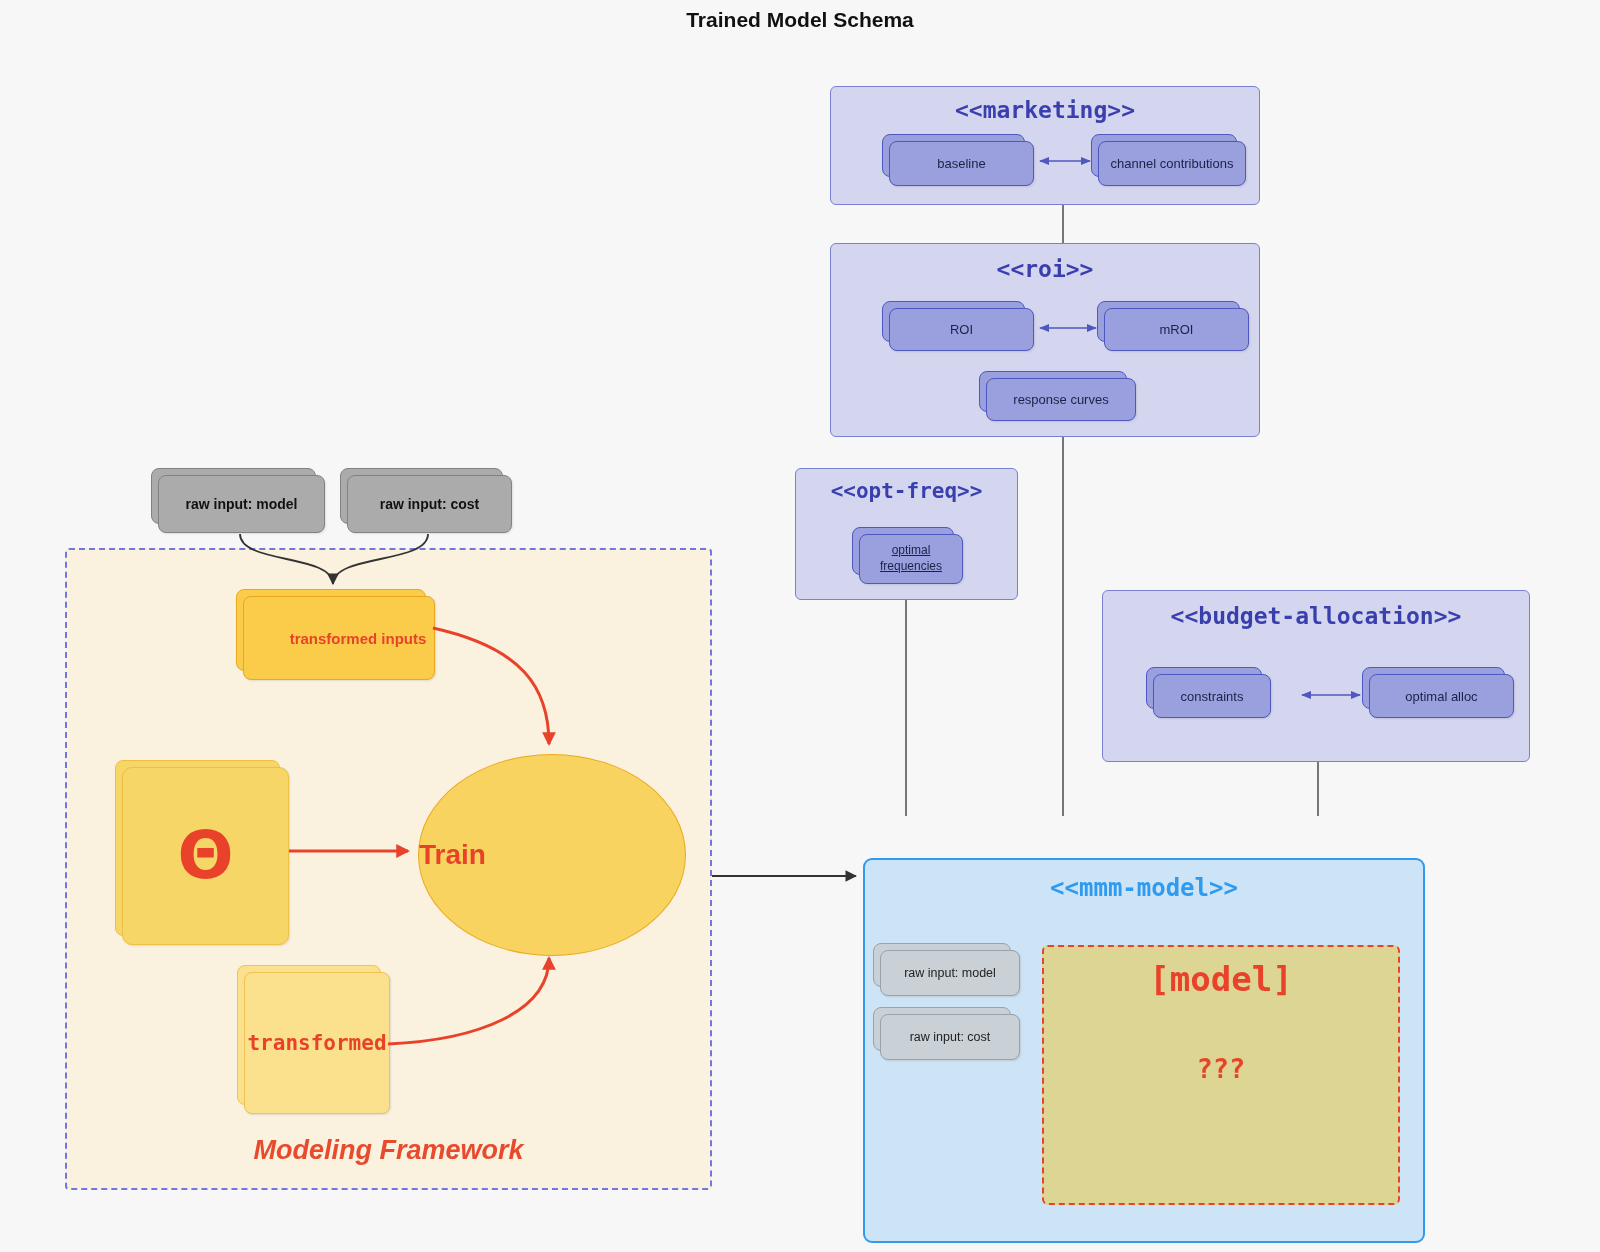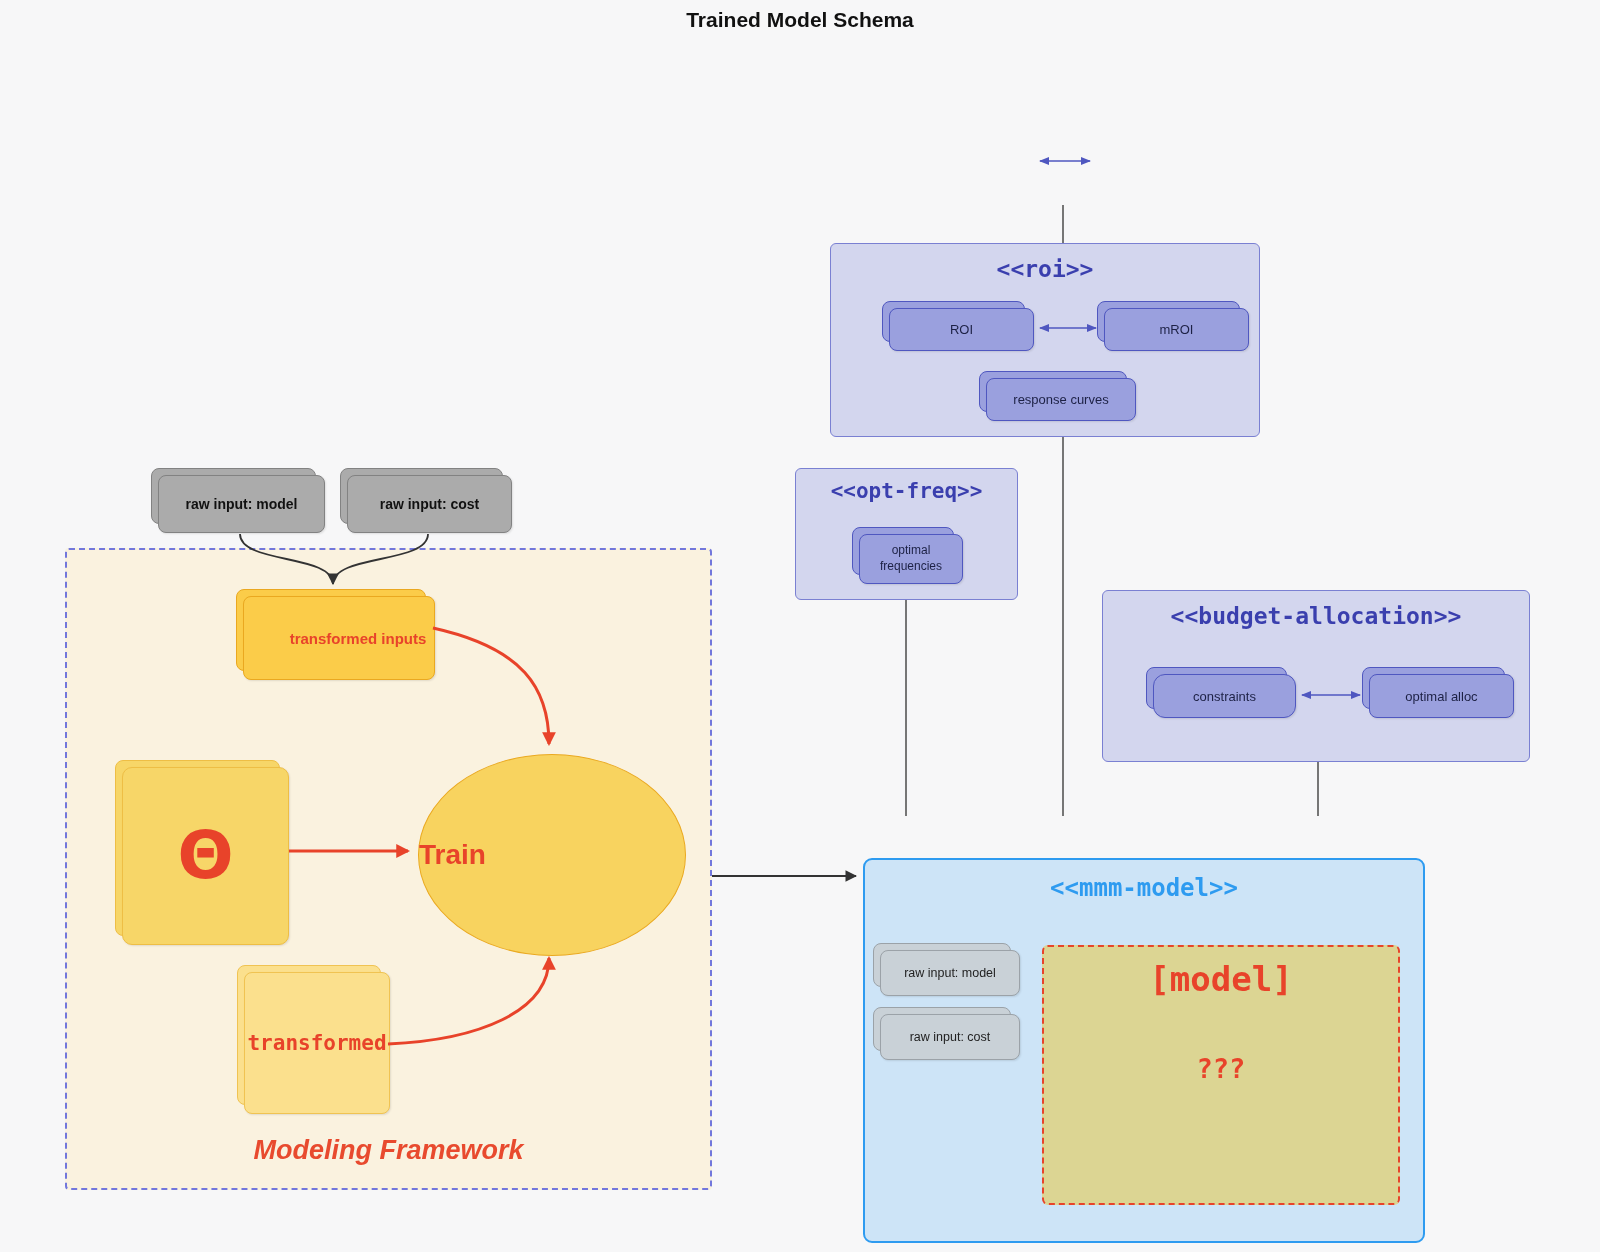--- a/index.html
+++ b/index.html
@@ -56,36 +56,41 @@
     <div class="card theta" style="left:55px;top:217px;width:167px;height:178px;">
       <span class="theta-glyph">Θ</span>
     </div>
     <div class="ellipse" style="left:351px;top:204px;width:266px;height:200px;">
       <span class="label">Train</span>
     </div>
     <div class="card palegold mono-red" style="left:177px;top:422px;width:146px;height:142px;font-size:21px;">transformed</div>
     <div class="framework-label">Modeling Framework</div>
   </div>
 
+  <div class="group purple-group" style="left:830px;top:86px;width:430px;height:119px;">
+    <div class="group-title" style="top:10px;font-size:23px;">&lt;&lt;marketing&gt;&gt;</div>
+    <div class="card purple" style="left:58px;top:54px;width:145px;height:45px;">baseline</div>
+    <div class="card purple" style="left:267px;top:54px;width:148px;height:45px;">channel contributions</div>
+  </div>
 
   <div class="group purple-group" style="left:830px;top:243px;width:430px;height:194px;">
     <div class="group-title" style="top:12px;font-size:23px;">&lt;&lt;roi&gt;&gt;</div>
     <div class="card purple" style="left:58px;top:64px;width:145px;height:43px;">ROI</div>
     <div class="card purple" style="left:273px;top:64px;width:145px;height:43px;">mROI</div>
     <div class="card purple" style="left:155px;top:134px;width:150px;height:43px;">response curves</div>
   </div>
 
   <div class="group purple-group" style="left:795px;top:468px;width:223px;height:132px;">
     <div class="group-title" style="top:10px;font-size:21px;">&lt;&lt;opt-freq&gt;&gt;</div>
-    <div class="card purple" style="left:63px;top:65px;width:104px;height:50px;font-size:12px;line-height:1.3;">optimal frequencies</div>
+    <div class="card purple" style="left:63px;top:65px;width:104px;height:50px;font-size:12px;line-height:1.3;text-decoration:underline;">optimal frequencies</div>
   </div>
 
   <div class="group purple-group" style="left:1102px;top:590px;width:428px;height:172px;">
     <div class="group-title" style="top:12px;font-size:23px;">&lt;&lt;budget-allocation&gt;&gt;</div>
-    <div class="card purple" style="left:50px;top:83px;width:143px;height:44px;border-radius:12px;">constraints</div>
+    <div class="card purple" style="left:50px;top:83px;width:118px;height:44px;">constraints</div>
     <div class="card purple" style="left:266px;top:83px;width:145px;height:44px;">optimal alloc</div>
   </div>
 
   <div class="group mmm-group" style="left:863px;top:858px;width:562px;height:385px;">
     <div class="group-title mmm-title" style="top:14px;font-size:24px;">&lt;&lt;mmm-model&gt;&gt;</div>
     <div class="card graylight" style="left:15px;top:90px;width:140px;height:46px;">raw input: model</div>
     <div class="card graylight" style="left:15px;top:154px;width:140px;height:46px;">raw input: cost</div>
     <div class="model-box" style="left:177px;top:85px;width:358px;height:260px;">
       <div class="model-tag mono-red">[model]</div>
       <div class="model-q mono-red">???</div>

